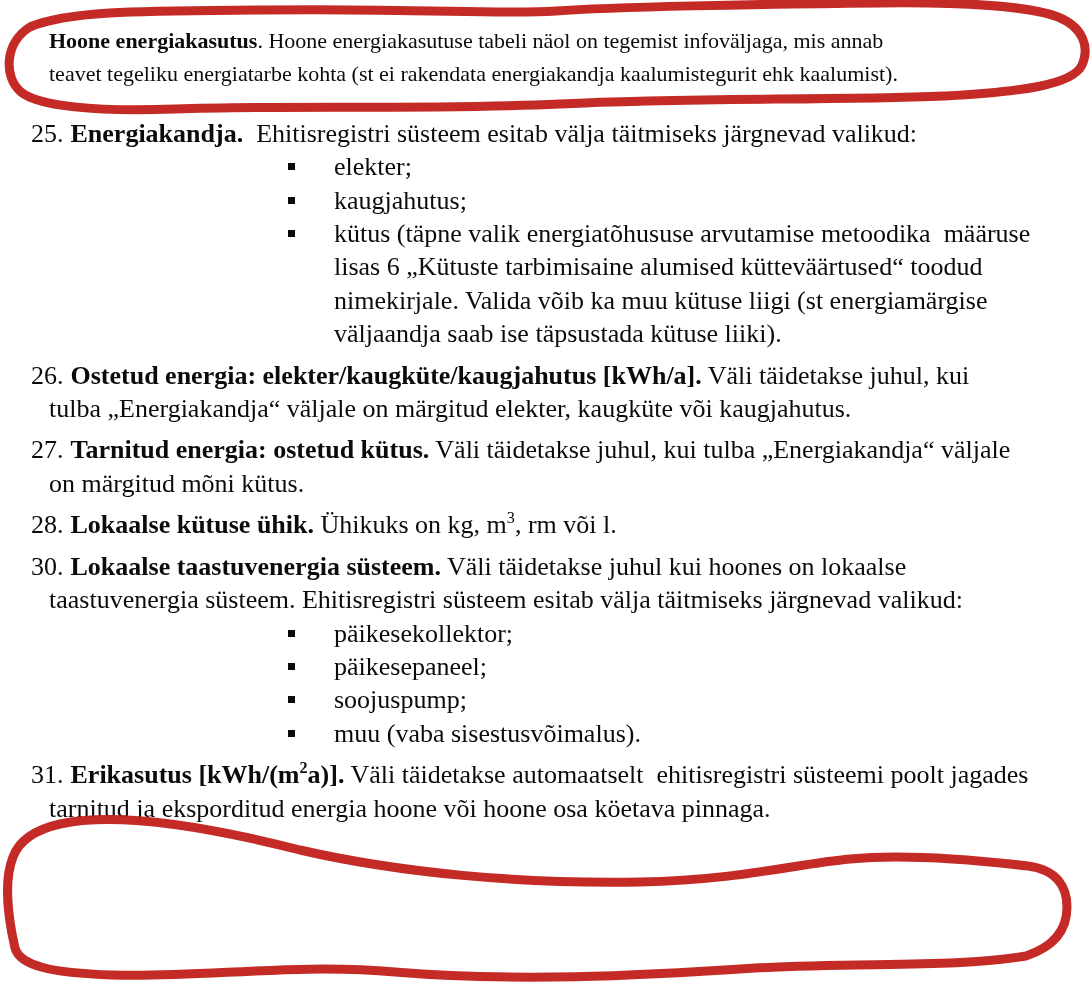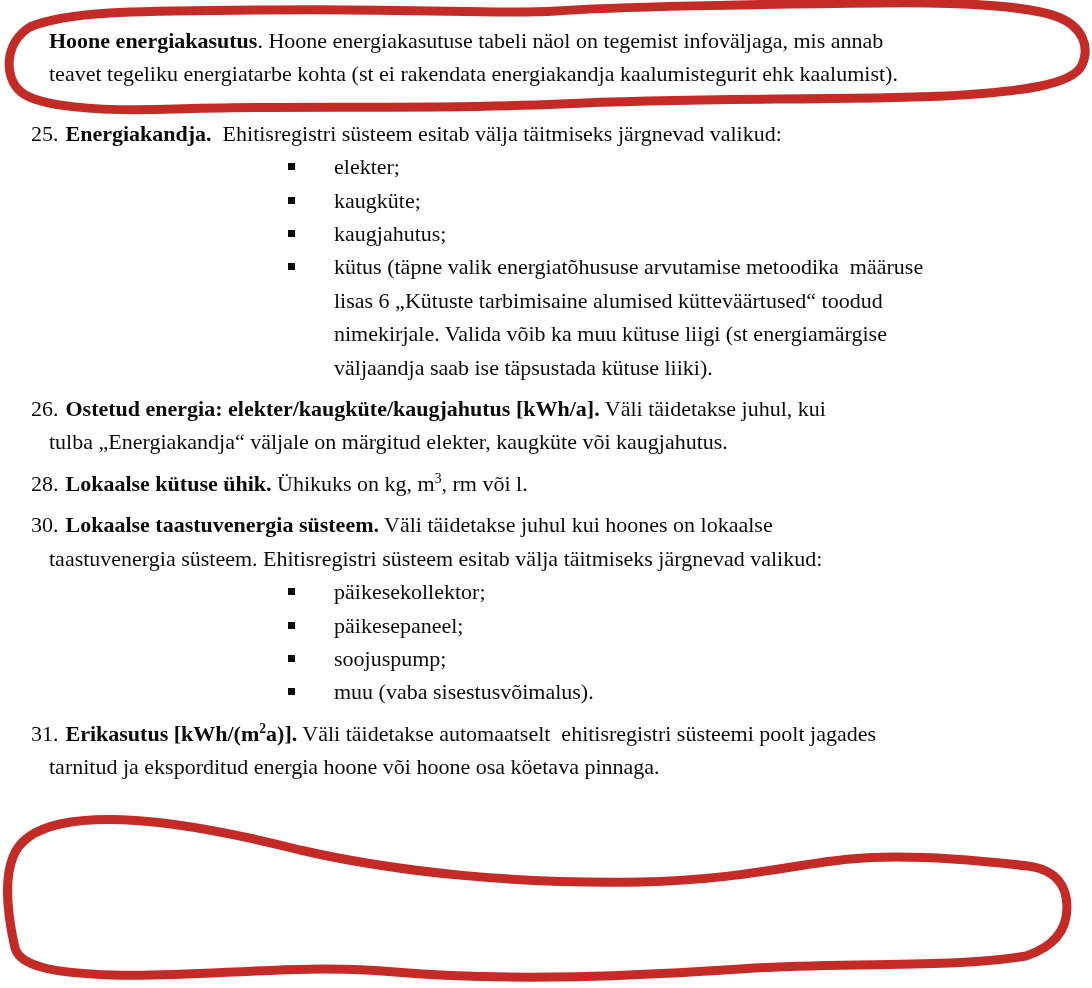--- a/index.html
+++ b/index.html
@@ -14,21 +14,21 @@
     margin:0 34px 26px 33px;
     font-size:22px;line-height:33.4px;
   }
   .intro .runs{white-space:pre-wrap;}
   .items{margin:0;padding:0;}
   .item{
     position:relative;
     margin:8px 8px 0 0;
     padding-left:33px;
     text-indent:-18px;
-    font-size:22px;line-height:33.4px;
+    font-size:26px;line-height:33.4px;
   }
   .item:first-child{margin-top:0;}
   .num{margin-right:7px;}
   .runs{white-space:pre-wrap;}
   .b{font-weight:bold;}
   .sup{font-size:0.62em;vertical-align:super;line-height:0;}
   .bullets{text-indent:0;}
   .bullet-row{
     position:relative;
     padding-left:285px;
@@ -47,29 +47,30 @@
 </head>
 <body>
 
 <div class="page">
   <div class="doc">
     <p class="intro"><span class="runs" id="intro-runs"><span class="runs b">Hoone energiakasutus</span><span class="runs">. Hoone energiakasutuse tabeli näol on tegemist infoväljaga, mis annab
 teavet tegeliku energiatarbe kohta (st ei rakendata energiakandja kaalumistegurit ehk kaalumist).</span></span></p>
     <div class="items" id="items">
         <div class="item"><span class="num">25.</span><span class="runs b">Energiakandja.</span><span class="runs">  Ehitisregistri süsteem esitab välja täitmiseks järgnevad valikud:</span><div class="bullets">
             <div class="bullet-row"><span class="sq"></span><span class="runs">elekter;</span></div>
-            <div class="bullet-row"><span class="sq"></span><span class="runs">kaugküte;</span></div>
             <div class="bullet-row"><span class="sq"></span><span class="runs">kaugjahutus;</span></div>
             <div class="bullet-row"><span class="sq"></span><span class="runs">kütus (täpne valik energiatõhususe arvutamise metoodika  määruse
 lisas 6 „Kütuste tarbimisaine alumised kütteväärtused“ toodud
 nimekirjale. Valida võib ka muu kütuse liigi (st energiamärgise
 väljaandja saab ise täpsustada kütuse liiki).</span></div>
           </div></div>
         <div class="item"><span class="num">26.</span><span class="runs b">Ostetud energia: elekter/kaugküte/kaugjahutus [kWh/a].</span><span class="runs"> Väli täidetakse juhul, kui
 tulba „Energiakandja“ väljale on märgitud elekter, kaugküte või kaugjahutus.</span></div>
+        <div class="item"><span class="num">27.</span><span class="runs b">Tarnitud energia: ostetud kütus.</span><span class="runs"> Väli täidetakse juhul, kui tulba „Energiakandja“ väljale
+on märgitud mõni kütus.</span></div>
         <div class="item"><span class="num">28.</span><span class="runs b">Lokaalse kütuse ühik.</span><span class="runs"> Ühikuks on kg, m</span><span class="runs sup">3</span><span class="runs">, rm või l.</span></div>
         <div class="item"><span class="num">30.</span><span class="runs b">Lokaalse taastuvenergia süsteem.</span><span class="runs"> Väli täidetakse juhul kui hoones on lokaalse
 taastuvenergia süsteem. Ehitisregistri süsteem esitab välja täitmiseks järgnevad valikud:</span><div class="bullets">
             <div class="bullet-row"><span class="sq"></span><span class="runs">päikesekollektor;</span></div>
             <div class="bullet-row"><span class="sq"></span><span class="runs">päikesepaneel;</span></div>
             <div class="bullet-row"><span class="sq"></span><span class="runs">soojuspump;</span></div>
             <div class="bullet-row"><span class="sq"></span><span class="runs">muu (vaba sisestusvõimalus).</span></div>
           </div></div>
         <div class="item"><span class="num">31.</span><span class="runs b">Erikasutus [kWh/(m</span><span class="runs b sup">2</span><span class="runs b">a)].</span><span class="runs"> Väli täidetakse automaatselt  ehitisregistri süsteemi poolt jagades
 tarnitud ja eksporditud energia hoone või hoone osa köetava pinnaga.</span></div>

